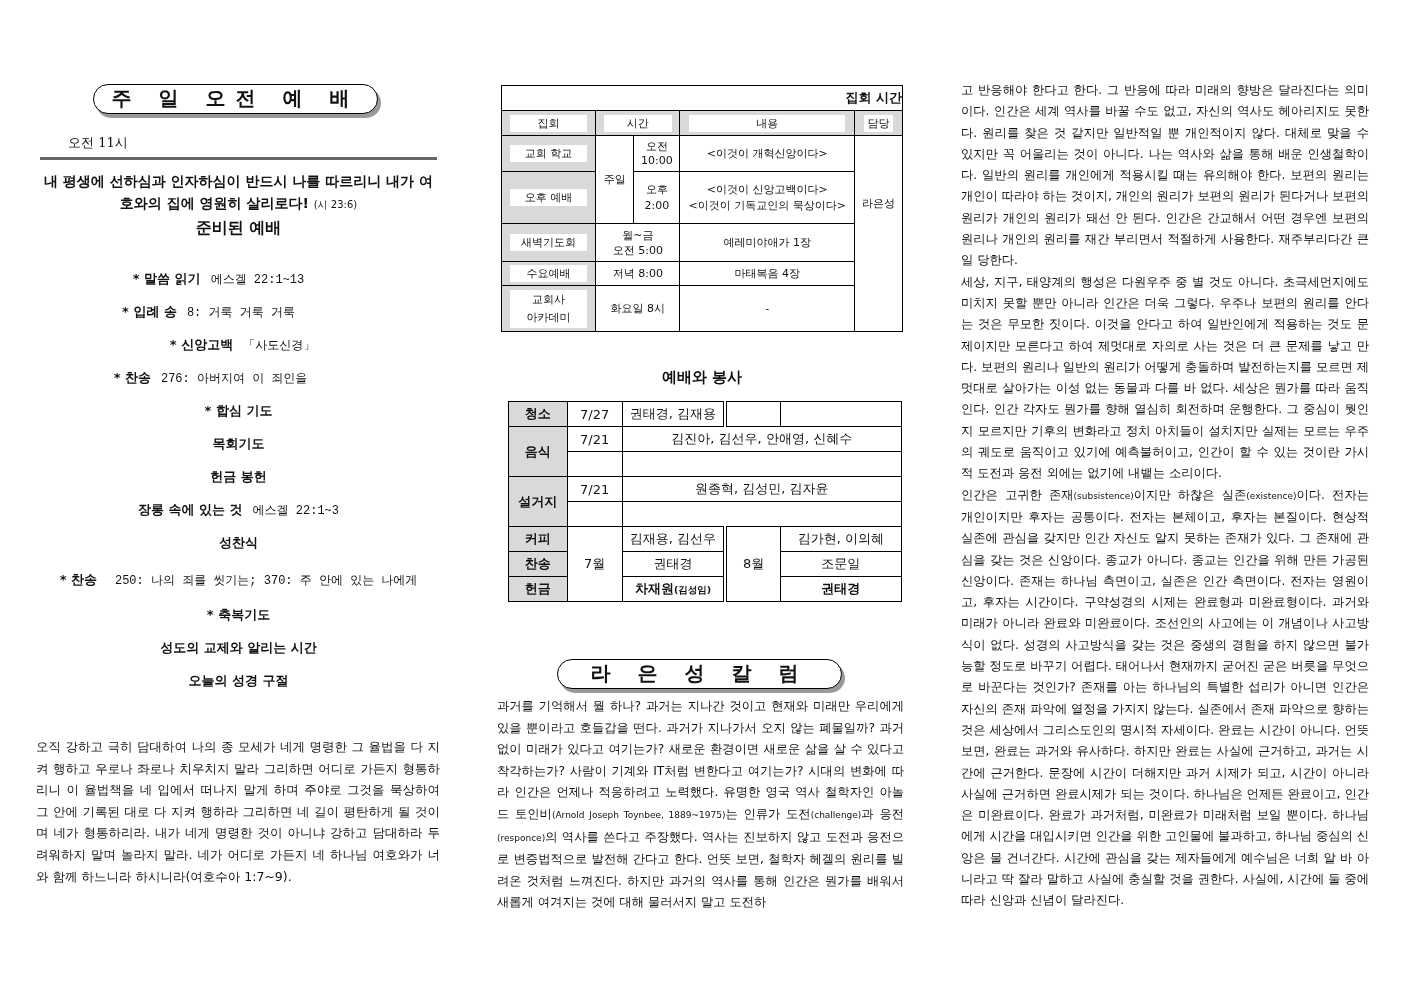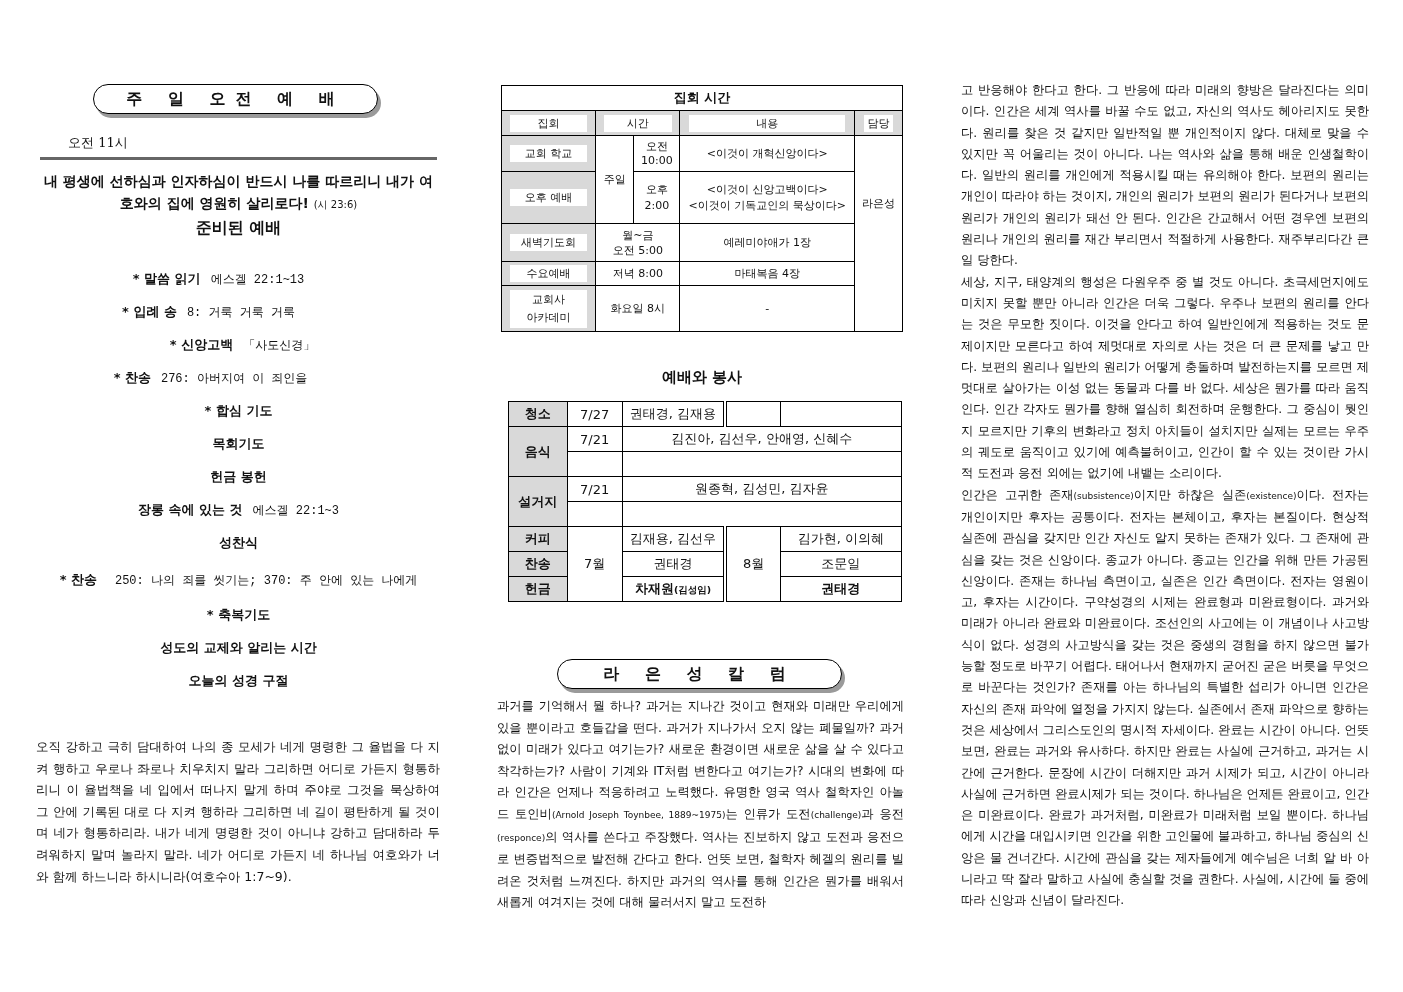--- a/index.html
+++ b/index.html
@@ -6,22 +6,22 @@
   body {
     width: 1403px; height: 992px; position: relative; overflow: hidden;
     font-family: "DejaVu Sans", "Liberation Sans", sans-serif;
     color: #111;
   }
 
   
   .pill {
     position: absolute; height: 28px; border: 1.5px solid #000; border-radius: 16px;
     background: #fff; box-shadow: 3px 4px 0 #9a9a9a;
-    display: flex; align-items: center; justify-content: center;
-    font-size: 16px; letter-spacing: 10px; font-weight: bold;
+    display: flex; justify-content: center;
+    font-size: 20px; letter-spacing: 10px; font-weight: bold;
   }
   .time-label { position: absolute; left: 68px; top: 134px; font-size: 13px; font-family: "DejaVu Serif", serif; }
   .hr-thick { position: absolute; left: 40px; top: 157px; width: 397px; height: 3px; background: #666; }
   .motto { position: absolute; left: 40px; top: 170px; width: 397px; text-align: center; font-size: 14px; line-height: 22px; font-weight: bold; }
   .motto small { font-size: 10px; font-weight: normal; }
 
   .order { position: absolute; left: 40px; width: 397px; text-align: center; white-space: nowrap; }
   .order .main { font-size: 13px; font-weight: bold; }
   .order .sub { font-size: 12px; margin-left: 10px; font-family: Liberation Mono, monospace; }
   .order.title .main { font-size: 16px; }
@@ -29,21 +29,21 @@
   .scripture {
     position: absolute; left: 36px; top: 736px; width: 404px;
     font-size: 12.5px; line-height: 21.6px; text-align: justify;
     text-align-last: left;
   }
 
   
   table { border-collapse: collapse; position: absolute; font-size: 11px; }
   .meet { left: 501px; top: 85px; width: 402px; }
   .meet td { border: 1px solid #000; text-align: center; vertical-align: middle; padding: 0; }
-  .meet .title-cell { height: 24px; font-size: 13px; font-weight: bold; }
+  .meet .title-cell { height: 24px; font-size: 13px; font-weight: bold; text-align: right; }
   .meet .hdr { background: #d9d9d9; height: 24px; }
   .meet .hdr span, .meet .gray span {
     display: inline-block; background: #fff; padding: 1px 0; width: 82%;
   }
   .meet .gray { background: #d9d9d9; }
   .meet .hdr span.narrow { width: 60%; }
   .meet td.plain { background: #fff; }
 
   .serve-title { position: absolute; left: 501px; top: 368px; width: 402px; text-align: center; font-size: 15px; font-weight: bold; }
   .serve { left: 508px; top: 401px; width: 394px; font-size: 13px; }

